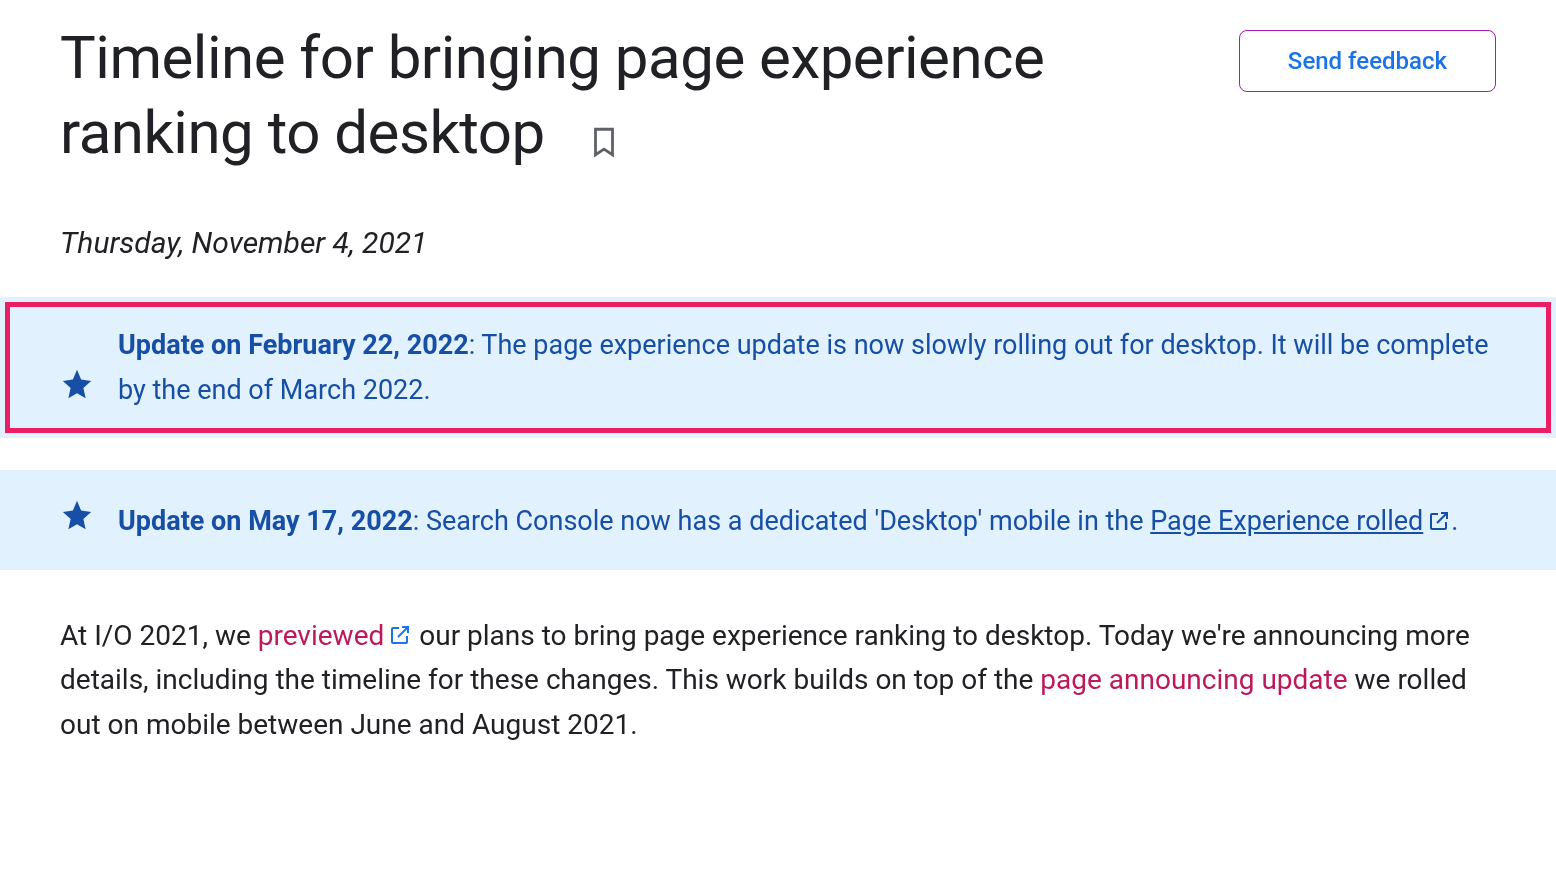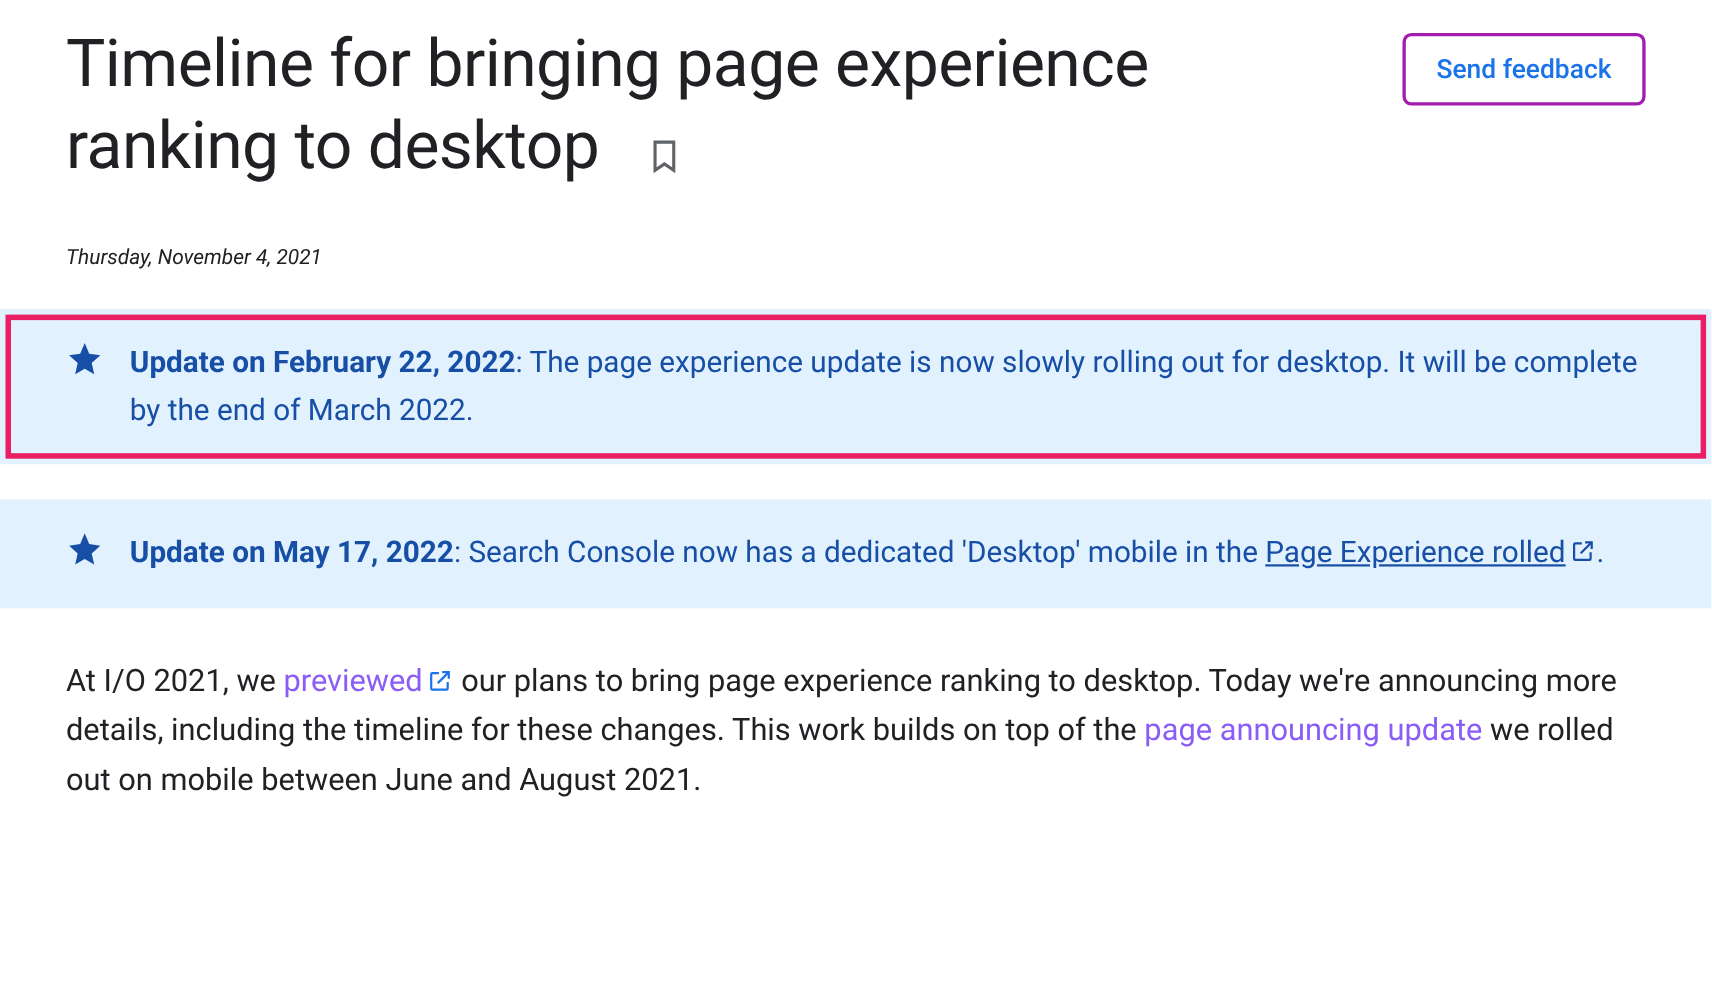--- a/index.html
+++ b/index.html
@@ -36,44 +36,44 @@
   .bookmark-icon {
     display: inline-flex;
     align-items: center;
     margin-left: 28px;
     color: #5f6368;
     cursor: pointer;
     position: relative;
     top: 6px;
   }
   .feedback-btn {
-    border: 3px solid #a21caf;
+    border: 1px solid #a21caf;
     background: #fff;
     color: #1a73e8;
     font-size: 24px;
     font-weight: 500;
-    padding: 16px 28px;
+    padding: 16px 48px;
     border-radius: 8px;
     cursor: pointer;
     white-space: nowrap;
     font-family: inherit;
     margin-top: 10px;
   }
   .date-line {
     padding: 50px 60px 0 60px;
     font-style: italic;
-    font-size: 19px;
+    font-size: 30px;
     color: #202124;
   }
   .callout {
     background: #e1f1fd;
     margin-top: 32px;
     padding: 26px 60px 26px 60px;
     display: flex;
-    align-items: flex-start;
+    align-items: flex-end;
     gap: 24px;
     font-size: 27px;
     color: #174ea6;
     position: relative;
   }
   .callout.highlighted {
     outline: 5px solid #e91e63;
     outline-offset: -10px;
   }
   .callout-text {
@@ -98,21 +98,21 @@
     position: relative;
     top: -2px;
   }
   .body-text {
     padding: 44px 60px 0 60px;
     font-size: 28px;
     line-height: 1.6;
     color: #202124;
   }
   .body-text a {
-    color: #8b5cf6;
+    color: #be185d;
     text-decoration: none;
   }
   .body-text .ext-icon { color: #1a73e8; }
 </style>
 </head>
 <body>
 
 <div class="container">
 
   <div class="header-row">

